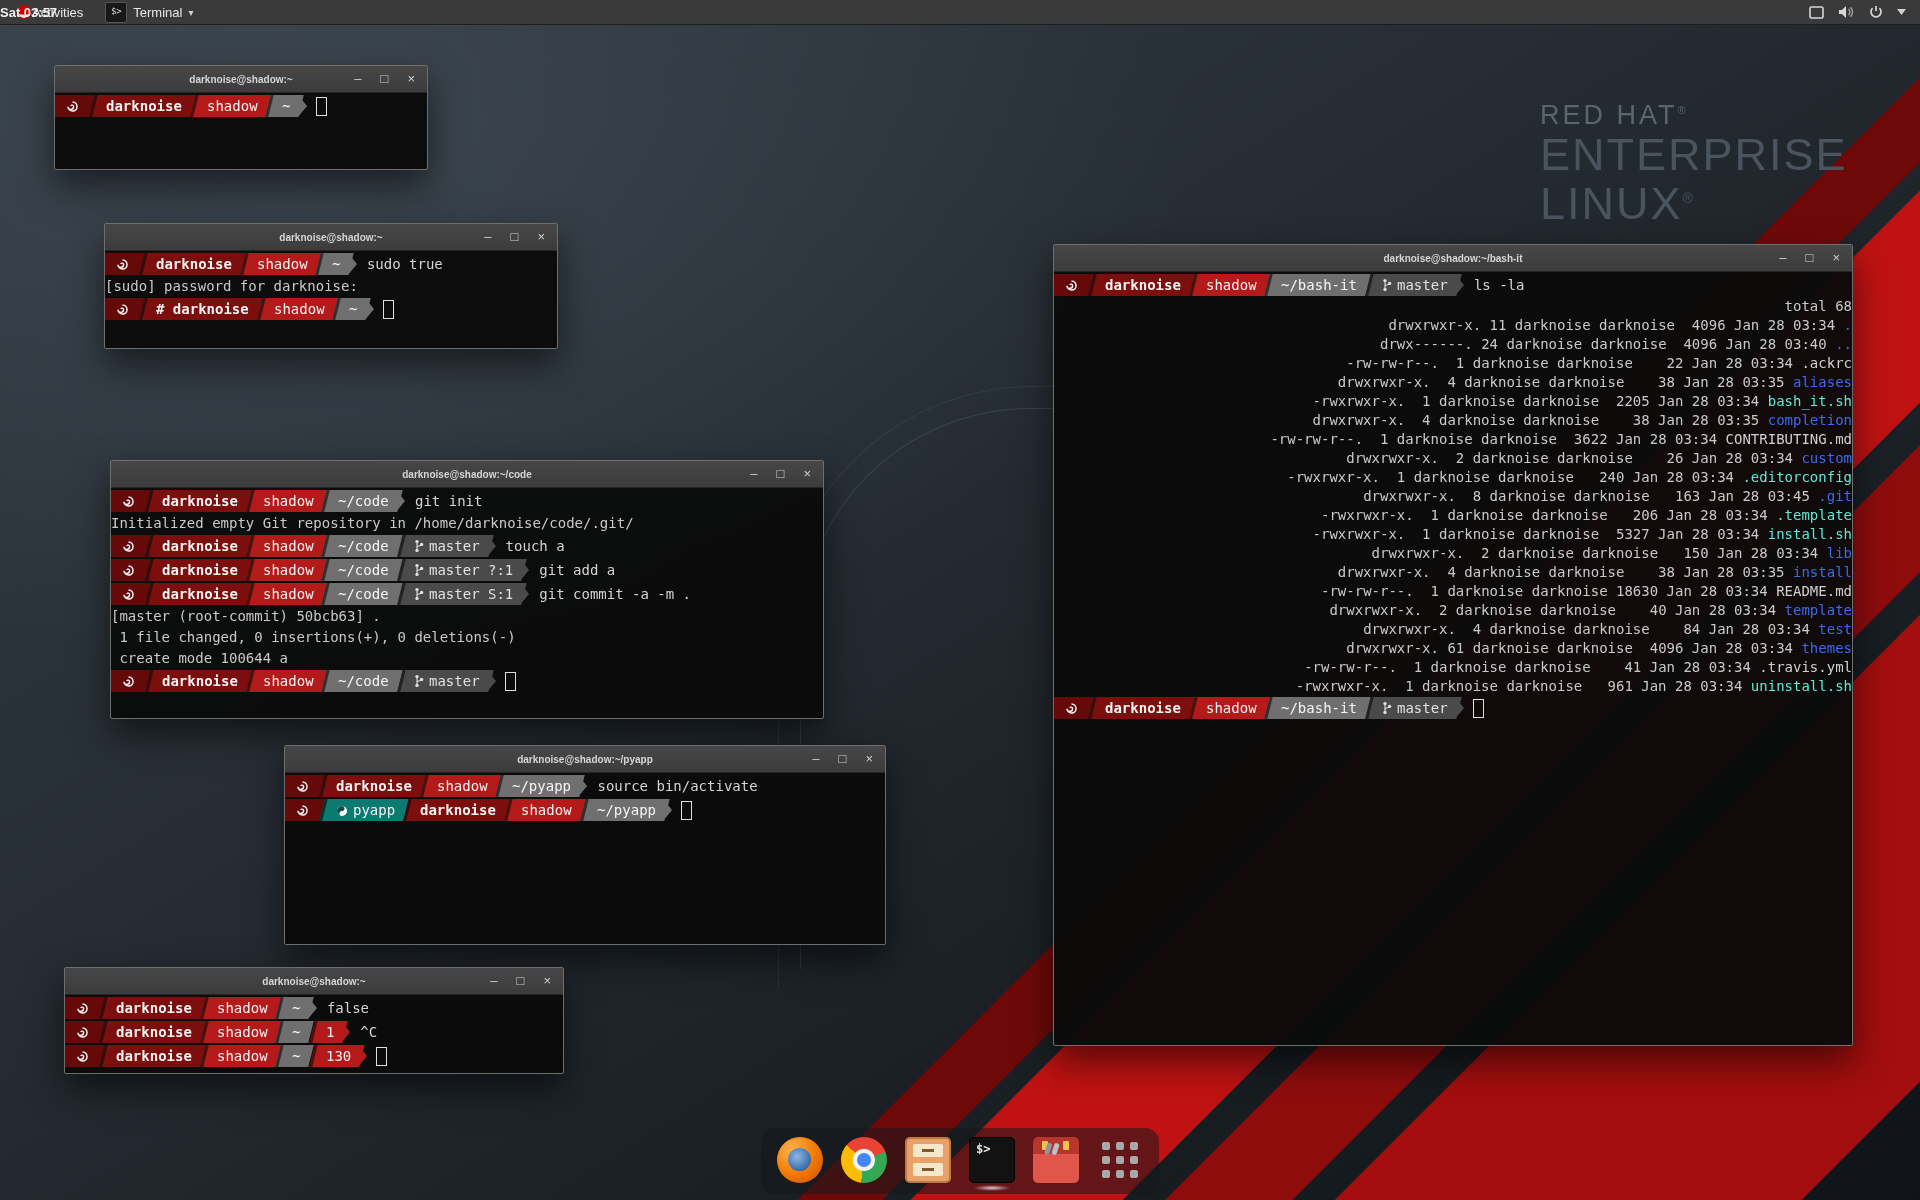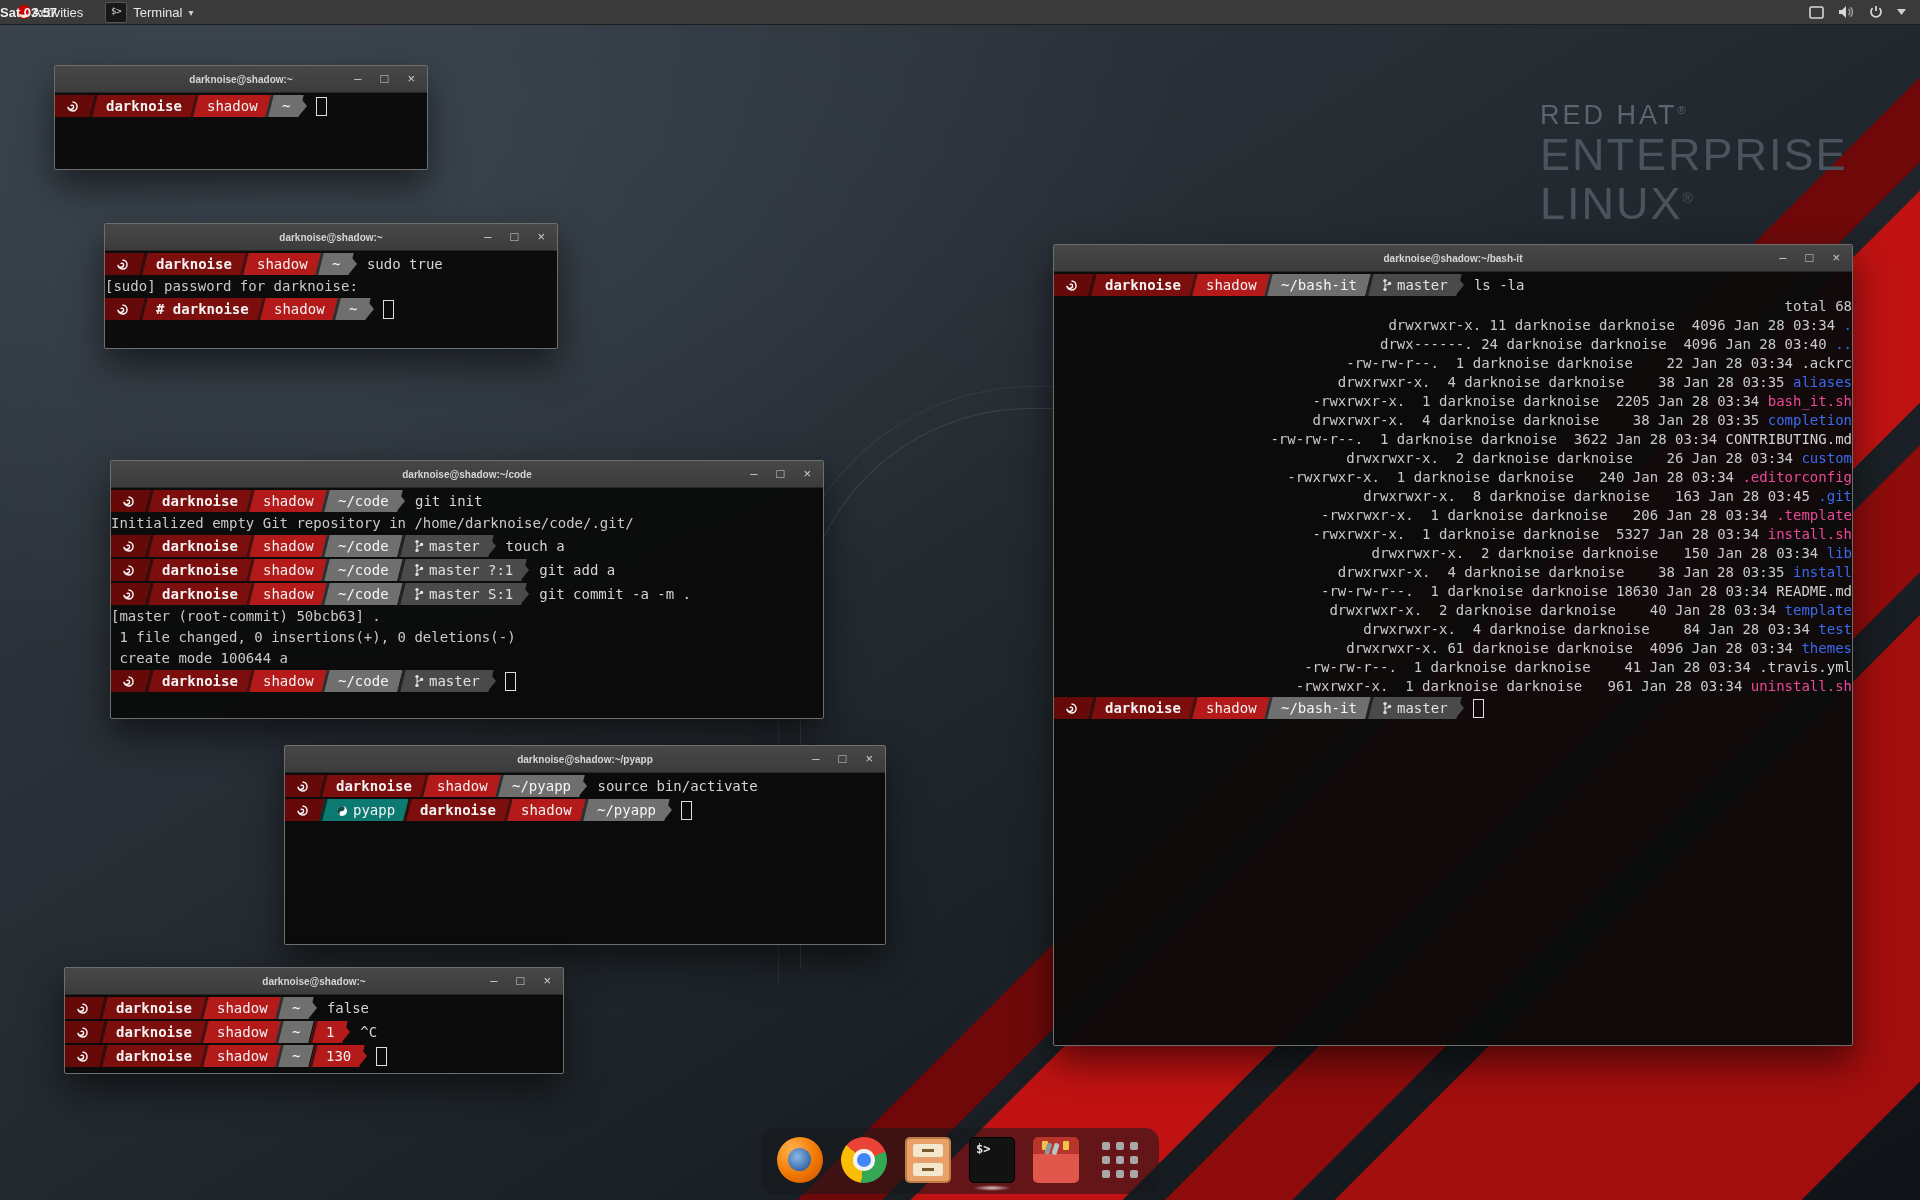--- a/index.html
+++ b/index.html
@@ -48,21 +48,21 @@
   .wbtns{margin-left:auto;display:flex;gap:19px;padding-right:12px;z-index:2;}
   .wbtn{color:#cfcfcf;font-size:13px;line-height:26px;cursor:default;}
   .tbody{position:relative;overflow:hidden;height:calc(100% - 27px);
     font-family:"DejaVu Sans Mono",monospace;font-size:14px;color:#c9c9c9;padding-top:1px;}
 
   .line{white-space:pre;}
   .line.out{line-height:21px;}
   .dense .line.out{line-height:19px;text-align:right;}
   .line.prompt{display:flex;align-items:center;height:24px;}
   .c-blue{color:#3b6af0;}
-  .c-green{color:#ec4899;margin-top:19px;}
+  .c-green{color:#5eead4;margin-top:19px;}
   .c-white{color:#cfcfcf;margin-top:32px;}
 
   .seg{display:inline-block;height:22px;line-height:22px;padding:0 11px;transform:skewX(-14deg);
     color:#f2f2f2;border-left:3px solid transparent;}
   .seg:first-child{margin-left:-7px;padding-left:15px;}
   .seg+.seg{border-left-color:rgba(12,12,12,0.65);}
   .seg i{display:inline-block;transform:skewX(14deg);font-style:normal;}
   .seg-os{background:#650909;padding:0 8px;}
   .seg-user{background:#7d0e0e;font-weight:bold;}
   .seg-host{background:#b51a1a;}

